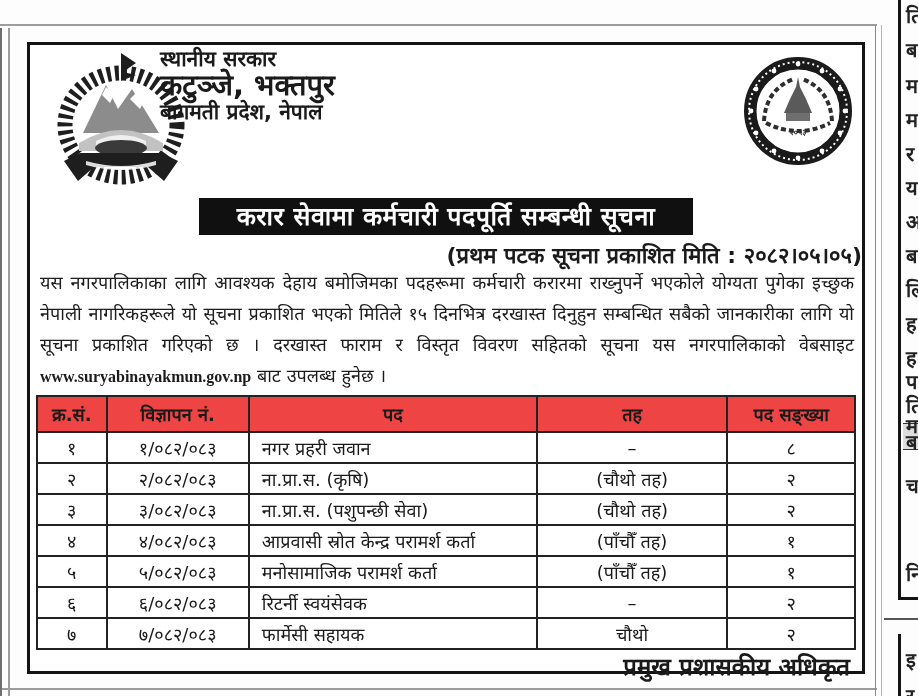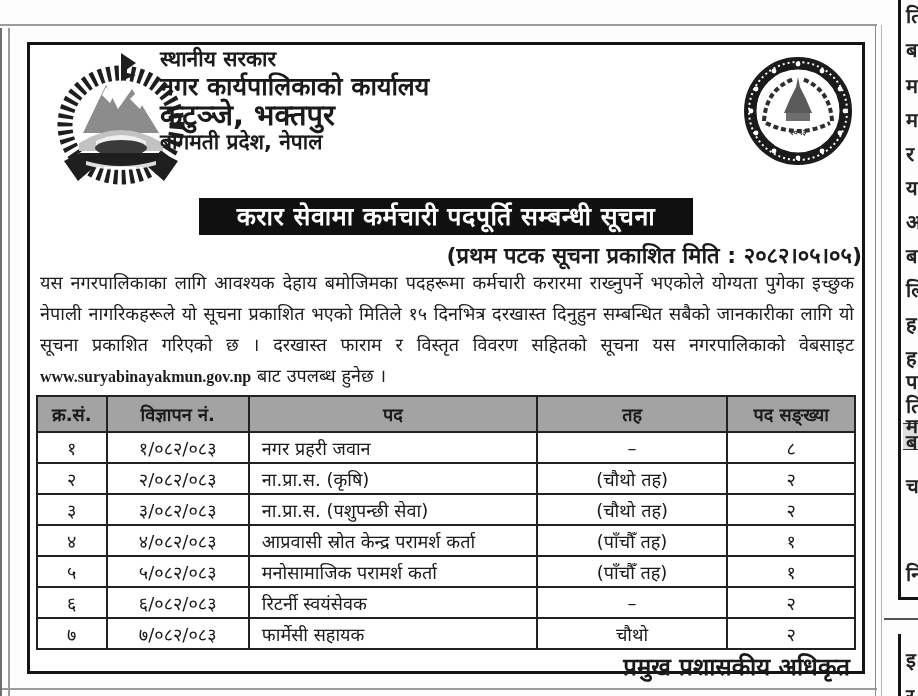--- a/index.html
+++ b/index.html
@@ -47,21 +47,21 @@
 
   table.vac {
     position:absolute; left:6px; top:350px; width:820px;
     border-collapse:collapse; table-layout:fixed;
     font-size:18px;
   }
   table.vac th, table.vac td {
     border:2px solid #222; text-align:center; vertical-align:middle;
     overflow:hidden; white-space:nowrap;
   }
-  table.vac th { height:36px; background:#a3a3a3; font-weight:bold; font-size:18px; }
+  table.vac th { height:36px; background:#ef4444; font-weight:bold; font-size:18px; }
   table.vac td { height:31px; font-weight:normal; }
   table.vac td.pos { text-align:left; padding-left:12px;margin-left:28px; }
 
   .signature {
     position:absolute; right:12px; top:604px;
     font-size:24px; font-weight:bold;
   }
 
   
   .edge-vline1 { position:absolute; left:875px; top:25px; width:1px; height:671px; background:#8a8a8a; }
@@ -124,21 +124,20 @@
       <path d="M22 66 Q24 34 52 24" fill="none" stroke="#2e2e2e" stroke-width="4" stroke-dasharray="5 3"></path>
       <path d="M90 66 Q88 34 60 24" fill="none" stroke="#2e2e2e" stroke-width="4" stroke-dasharray="5 3"></path>
       <path d="M24 68 Q56 84 88 68" fill="none" stroke="#2e2e2e" stroke-width="4" stroke-dasharray="5 3"></path>
       <path d="M56 22 L58 32 L64 44 L70 58 L42 58 L48 44 L54 32 Z" fill="#5a5a5a"></path>
       <rect x="44" y="58" width="24" height="8" fill="#6e6e6e"></rect>
       <text x="56" y="80" text-anchor="middle" font-size="8" font-weight="bold" fill="#2e2e2e">२०५३</text>
     </svg>
 
     <div class="hdr">
       <div class="l1">स्थानीय सरकार</div>
-      <div class="l3">नगर कार्यपालिकाको कार्यालय</div>
       <div class="l4">कटुञ्जे, भक्तपुर</div>
       <div class="l5">बागमती प्रदेश, नेपाल</div>
     </div>
 
     <div class="banner">करार सेवामा कर्मचारी पदपूर्ति सम्बन्धी सूचना</div>
 
     <div class="date-line">(प्रथम पटक सूचना प्रकाशित मिति : २०८२।०५।०५)</div>
 
     <p class="body-par"><span>यस नगरपालिकाका लागि आवश्यक देहाय बमोजिमका पदहरूमा कर्मचारी करारमा राख्नुपर्ने भएकोले योग्यता पुगेका इच्छुक नेपाली नागरिकहरूले यो सूचना प्रकाशित भएको मितिले १५ दिनभित्र दरखास्त दिनुहुन सम्बन्धित सबैको जानकारीका लागि यो सूचना प्रकाशित गरिएको छ । दरखास्त फाराम र विस्तृत विवरण सहितको सूचना यस नगरपालिकाको वेबसाइट</span> <b>www.suryabinayakmun.gov.np</b> <span>बाट उपलब्ध हुनेछ ।</span></p>
 

